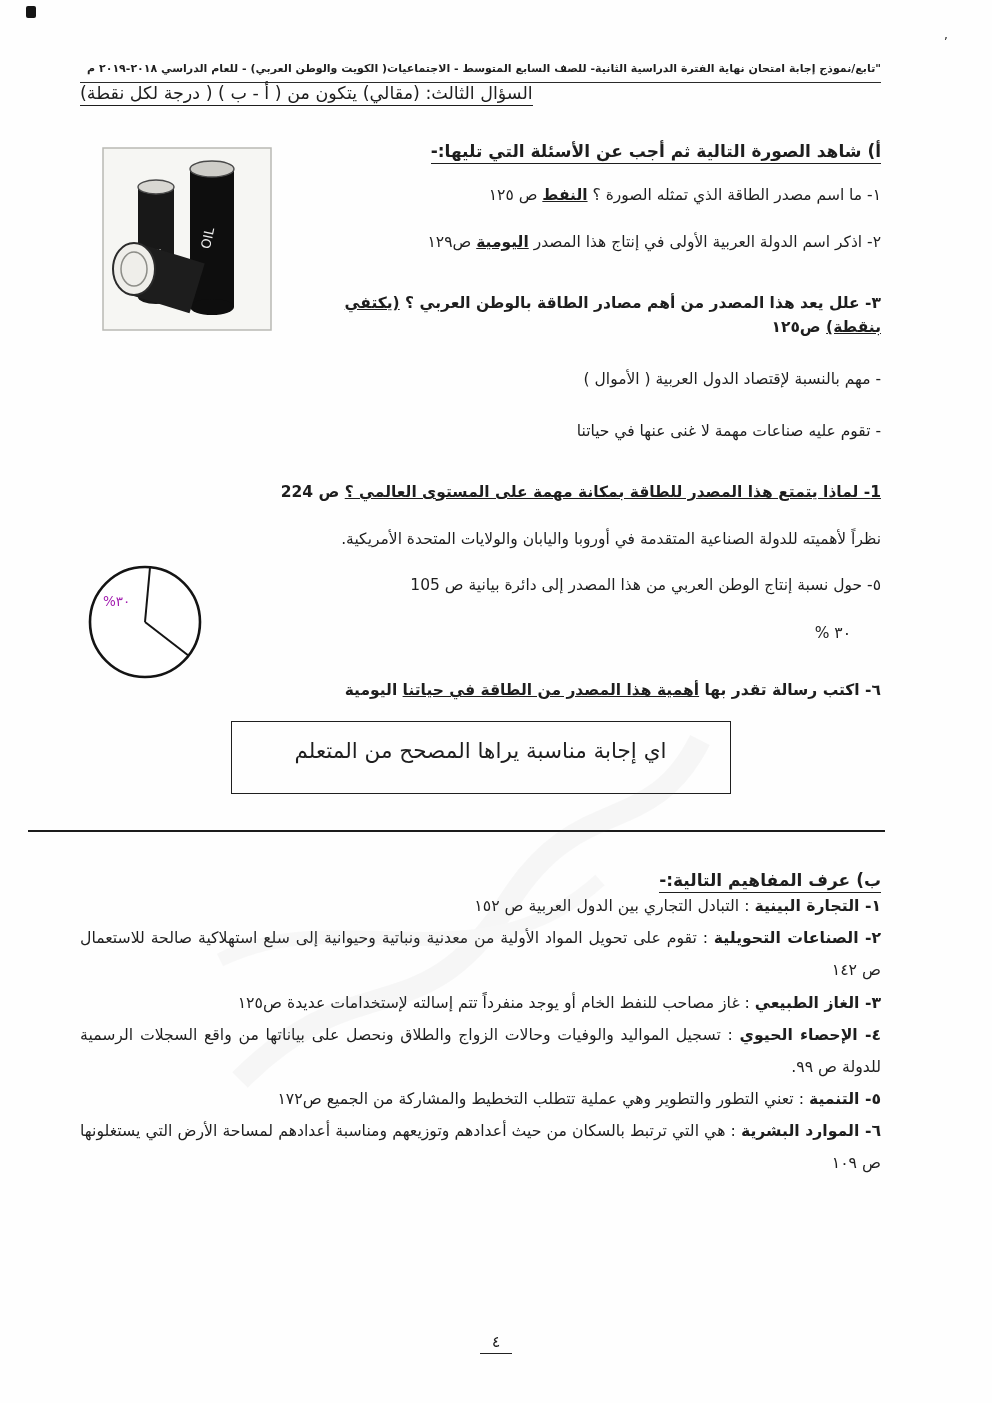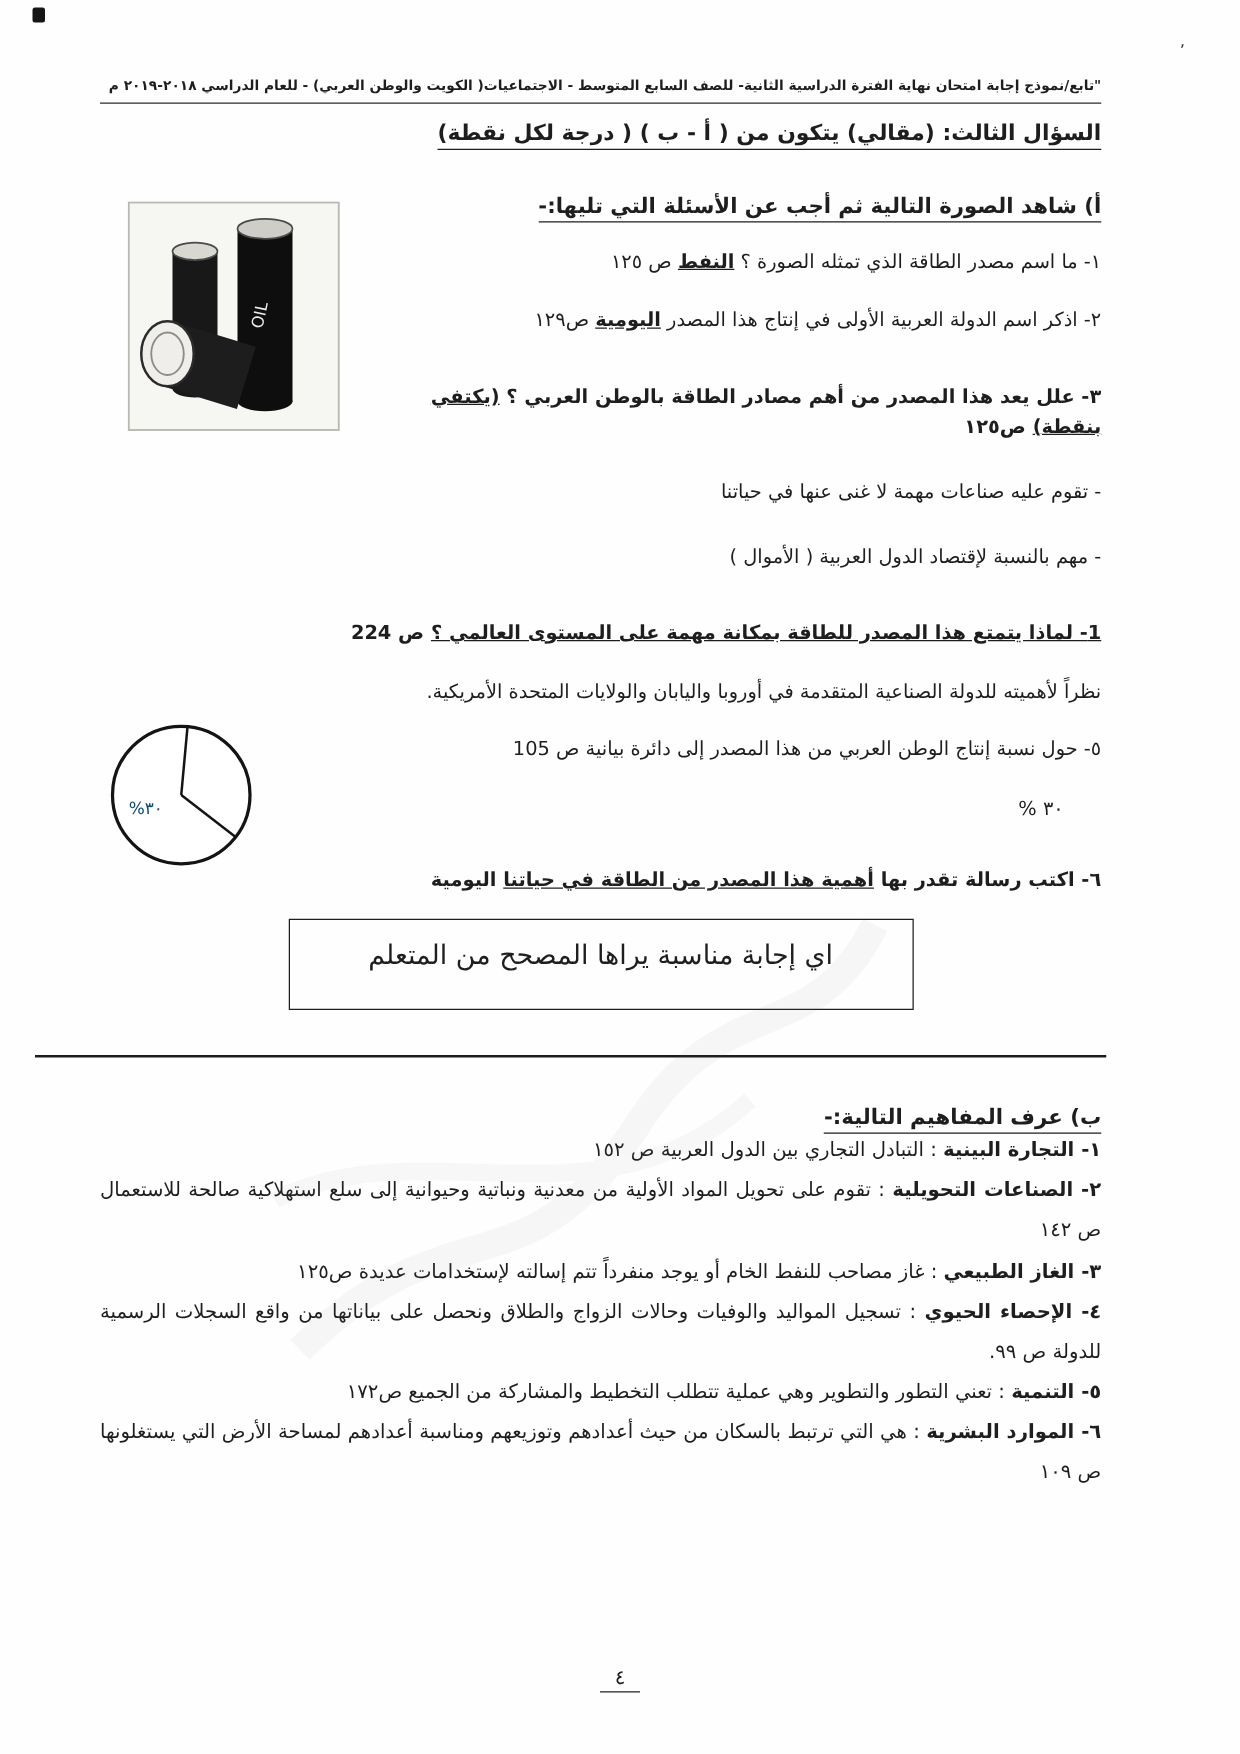--- a/index.html
+++ b/index.html
@@ -35,24 +35,23 @@
     font-size: 11px;
     font-weight: bold;
     text-align: right;
     letter-spacing: 0;
     padding-bottom: 7px;
     border-bottom: 1.6px solid #2a2a2a;
     white-space: nowrap;
   }
 
   .title {
-    margin-top: 14px;
-    text-align: right;
+    text-align: left;
     font-size: 17.5px;
-    font-weight: bold;
+    font-weight: normal;
   }
   .u { border-bottom: 1.6px solid #1e1e1e; padding-bottom: 2px; }
   .ud { text-decoration: underline; }
 
   .oil-figure {
     float: left;
     width: 170px;
     height: 184px;
     margin: 6px 0 10px 22px; 
     margin-right: 26px;
@@ -70,22 +69,22 @@
   .ans { font-weight: bold; text-decoration: underline; }
 
   .pie-figure {
     float: left;
     width: 118px;
     height: 120px;
     position: relative;
     margin: 12px 36px 8px 6px;
   }
   .pie-label {
-    position: absolute; top: 62px; left: 17px;
-    font-size: 13.5px; color: #0c4a6e;
+    position: absolute; top: 30px; left: 17px;
+    font-size: 13.5px; color: #a21caf;
   }
 
   .value-line { font-size: 15.5px; margin-top: 26px; padding-right: 30px; }
 
   .answer-box {
     clear: both;
     width: 500px;
     margin: 18px auto 12px auto;
     border: 1.7px solid #1f1f1f;
     padding: 16px 12px 30px 12px;
@@ -169,22 +168,22 @@
     </p>
 
     <p class="q">
       <span>٢- اذكر اسم الدولة العربية الأولى في إنتاج هذا المصدر </span><span class="ans">اليومية</span><span> ص١٢٩</span>
     </p>
 
     <p class="q bold">
       <span>٣- علل يعد هذا المصدر من أهم مصادر الطاقة بالوطن العربي ؟ </span><span class="ud">(يكتفي بنقطة)</span><span> ص١٢٥</span>
     </p>
 
+    <p class="bullet">- مهم بالنسبة لإقتصاد الدول العربية ( الأموال )</p>
     <p class="bullet">- تقوم عليه صناعات مهمة لا غنى عنها في حياتنا</p>
-    <p class="bullet">- مهم بالنسبة لإقتصاد الدول العربية ( الأموال )</p>
 
     <p class="q bold">
       <span class="ud">1- لماذا يتمتع هذا المصدر للطاقة بمكانة مهمة على المستوى العالمي ؟</span><span> ص 224</span>
     </p>
 
     <p class="q">نظراً لأهميته للدولة الصناعية المتقدمة في أوروبا واليابان والولايات المتحدة الأمريكية.</p>
 
     <div class="pie-figure">
       <svg viewBox="0 0 118 118" width="118" height="118">
         <circle cx="59" cy="59" r="55" fill="#ffffff" stroke="#141414" stroke-width="2.6"></circle>

